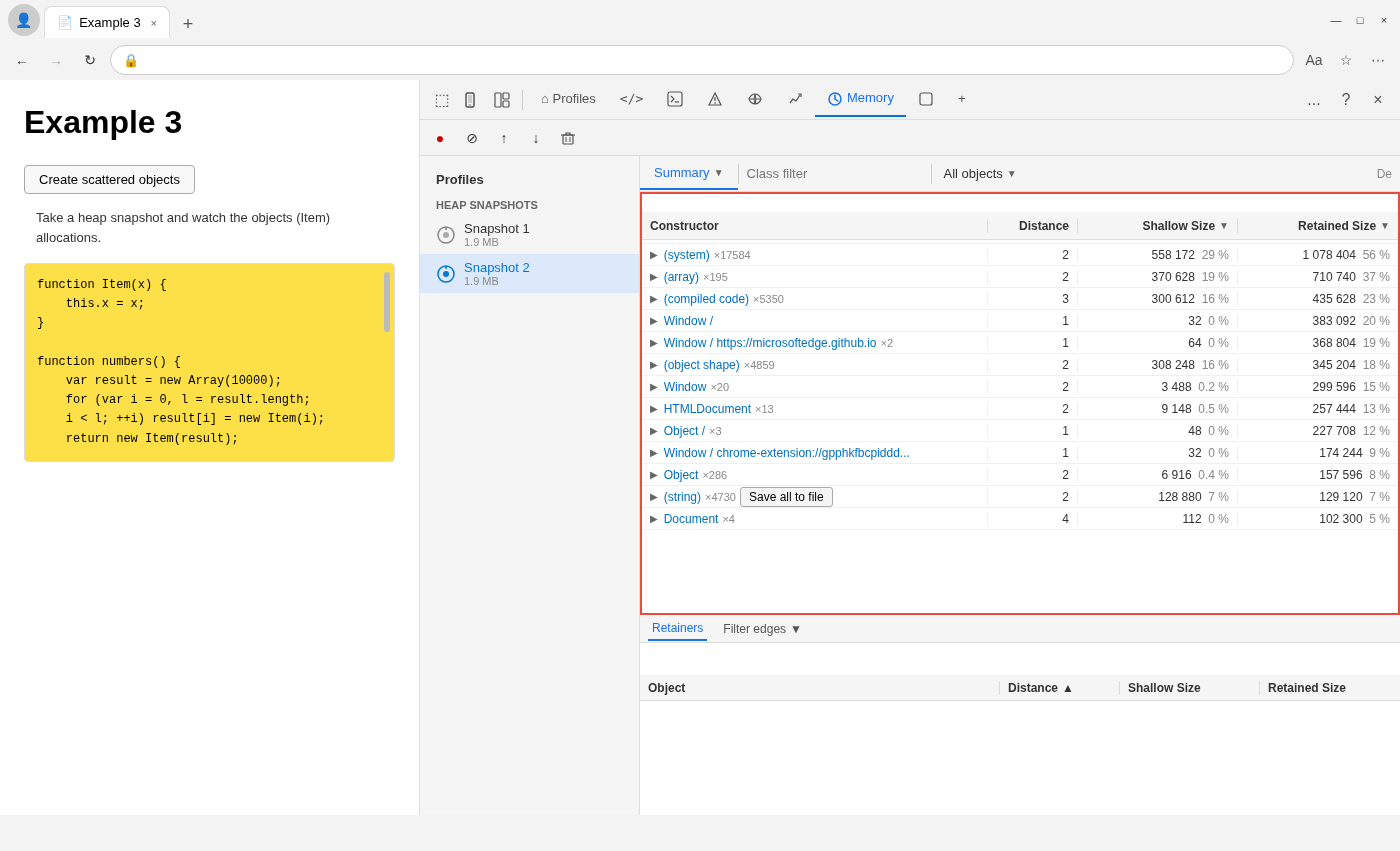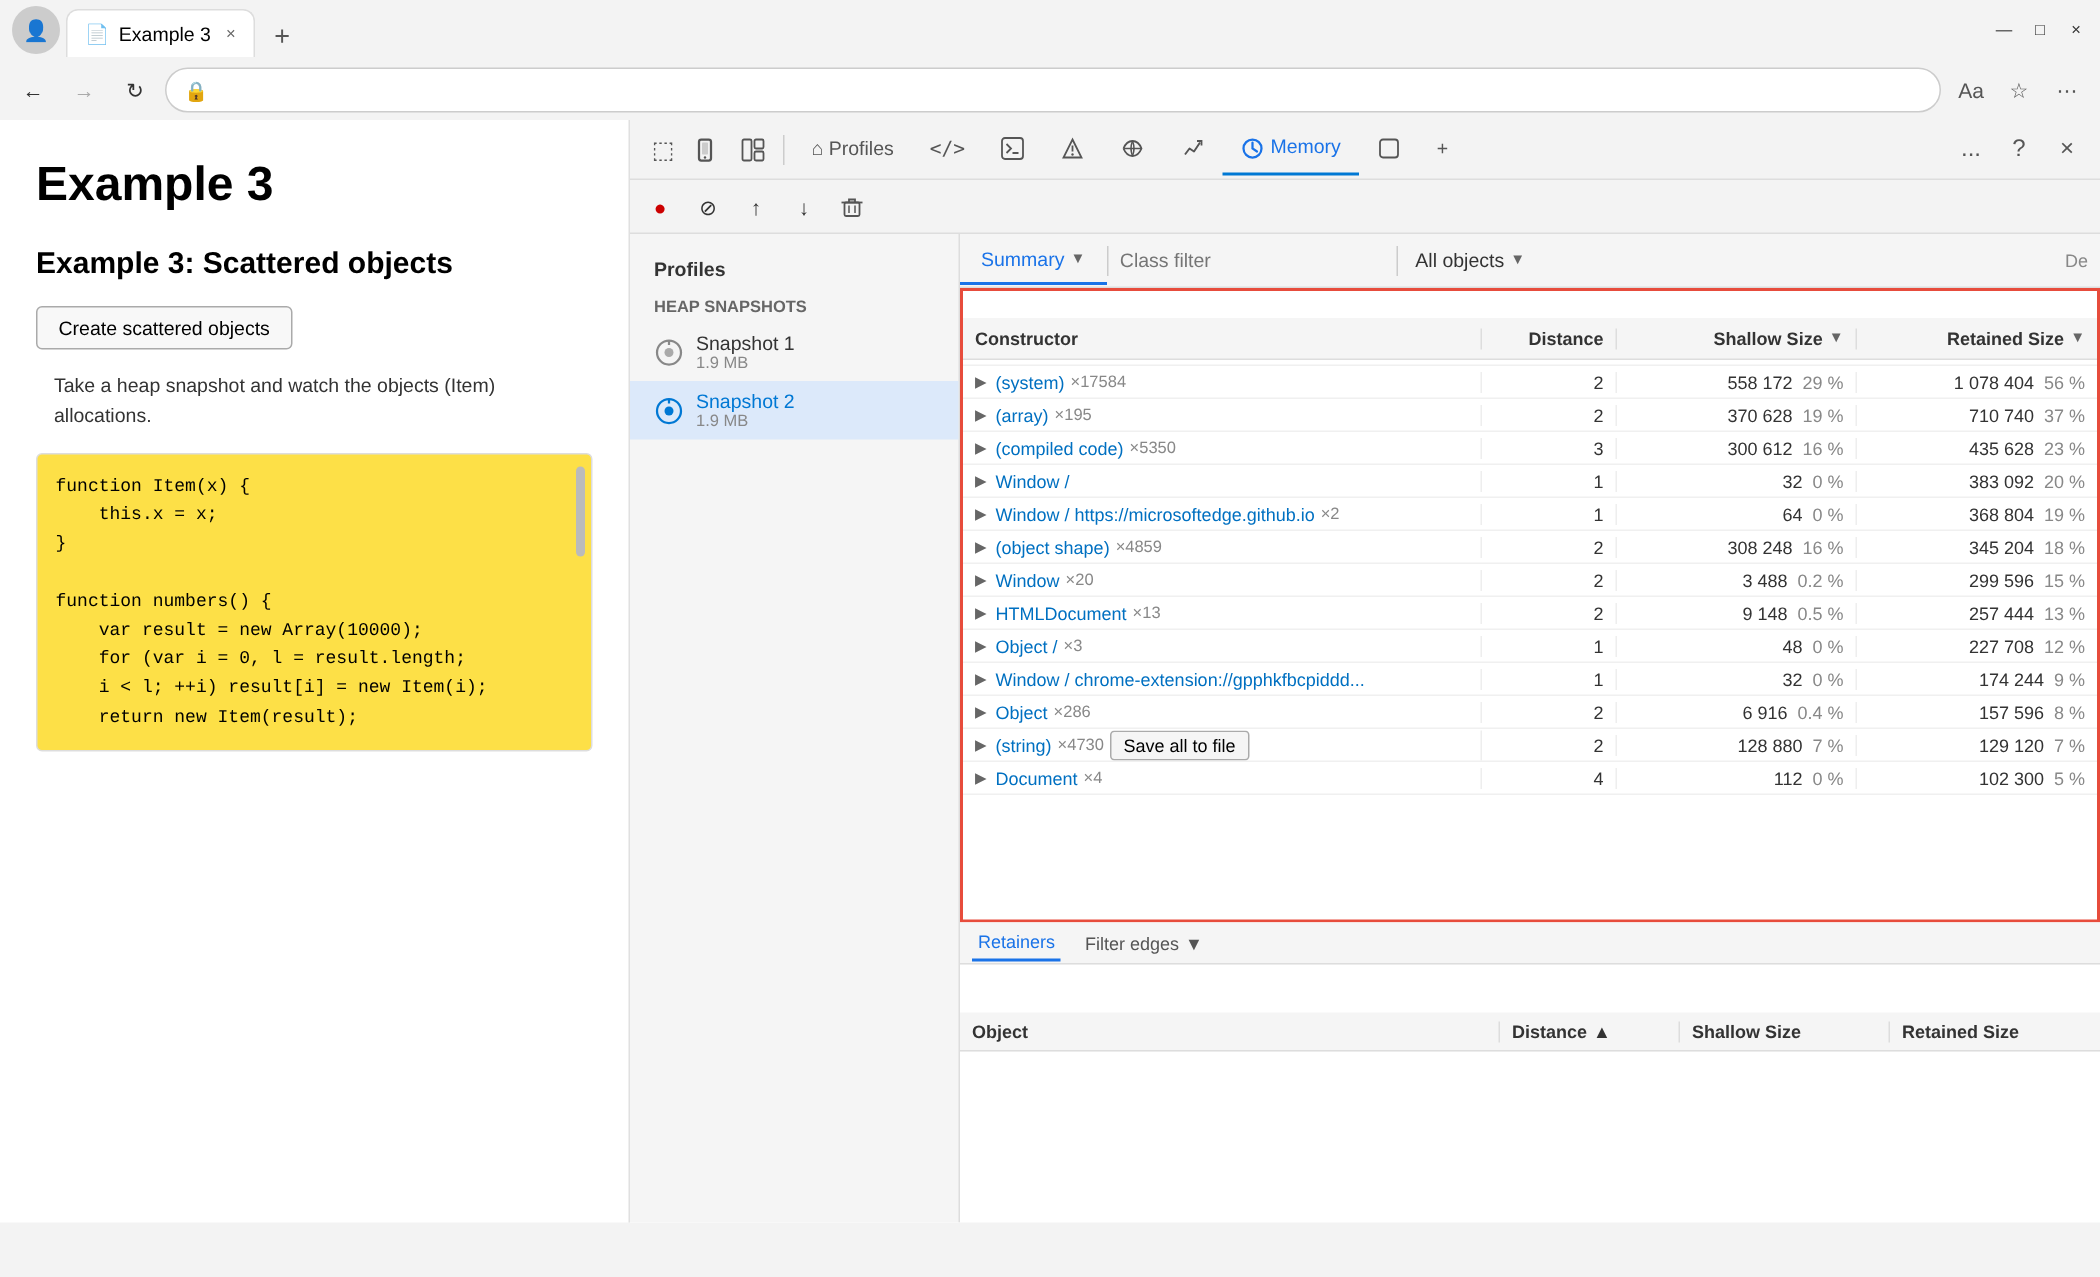--- a/index.html
+++ b/index.html
@@ -140,21 +140,20 @@
       <div class="addr-btn">☆</div>
       <div class="addr-btn">⋯</div>
     </div>
   </div>
 </div>
 
 <div class="main-area">
 
   <div class="page-content">
     <h1 class="page-title">Example 3</h1>
-    <h2 class="page-subtitle">Example 3: Scattered objects</h2>
     <button class="create-btn">Create scattered objects</button>
     <p class="page-desc">Take a heap snapshot and watch the objects (Item) allocations.</p>
     <div class="code-block" style="position:relative;">
       <pre style="white-space:pre;font-family:'Courier New',monospace;font-size:12px;">function Item(x) {
     this.x = x;
 }
 
 function numbers() {
     var result = new Array(10000);
     for (var i = 0, l = result.length;

